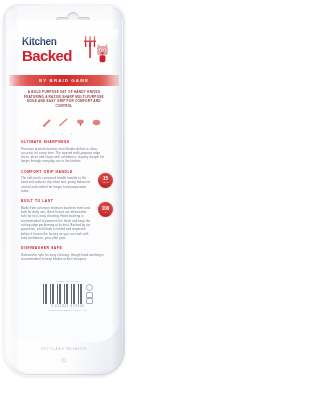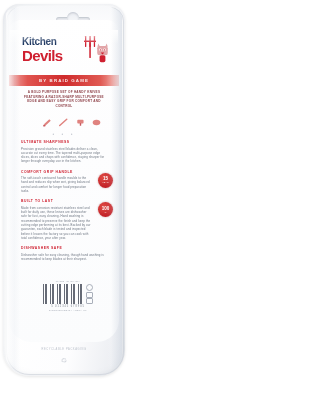--- a/index.html
+++ b/index.html
@@ -176,21 +176,21 @@
 
   <div class="hang-tab">
     <div class="euro-slot"></div>
   </div>
 
   <div class="card">
 
     <div class="brand">
       <div class="brand-text">
         <span class="brand-kitchen">Kitchen</span>
-        <span class="brand-devils">Devils</span>
+        <span class="brand-devils">Backed</span>
       </div>
       <span class="devil-mark">
         <svg width="28" height="32" viewBox="0 0 28 32">
           <g fill="#cf2030">
             <rect x="4" y="2" width="1.3" height="11" rx="0.4"></rect>
             <rect x="8.4" y="2" width="1.3" height="11" rx="0.4"></rect>
             <rect x="12.8" y="2" width="1.3" height="11" rx="0.4"></rect>
             <rect x="3" y="6.4" width="12" height="1.5" rx="0.5"></rect>
             <rect x="8.3" y="7" width="1.5" height="17" rx="0.6"></rect>
           </g>

